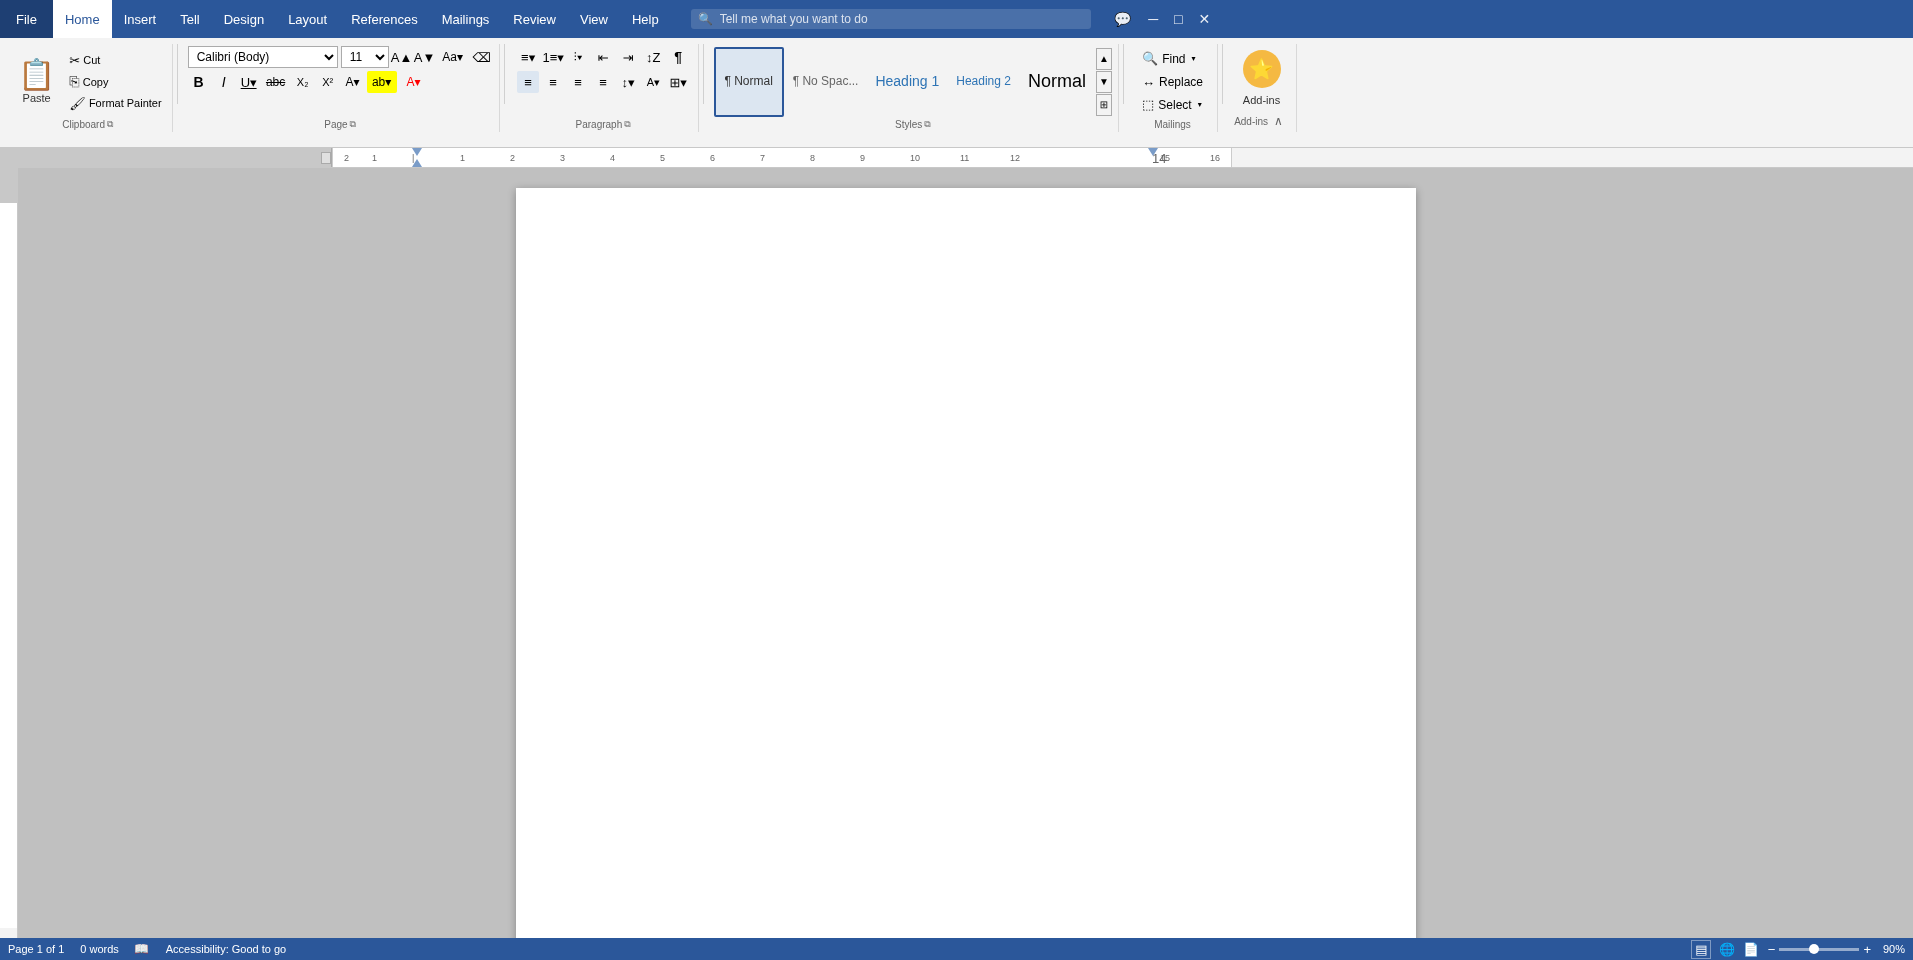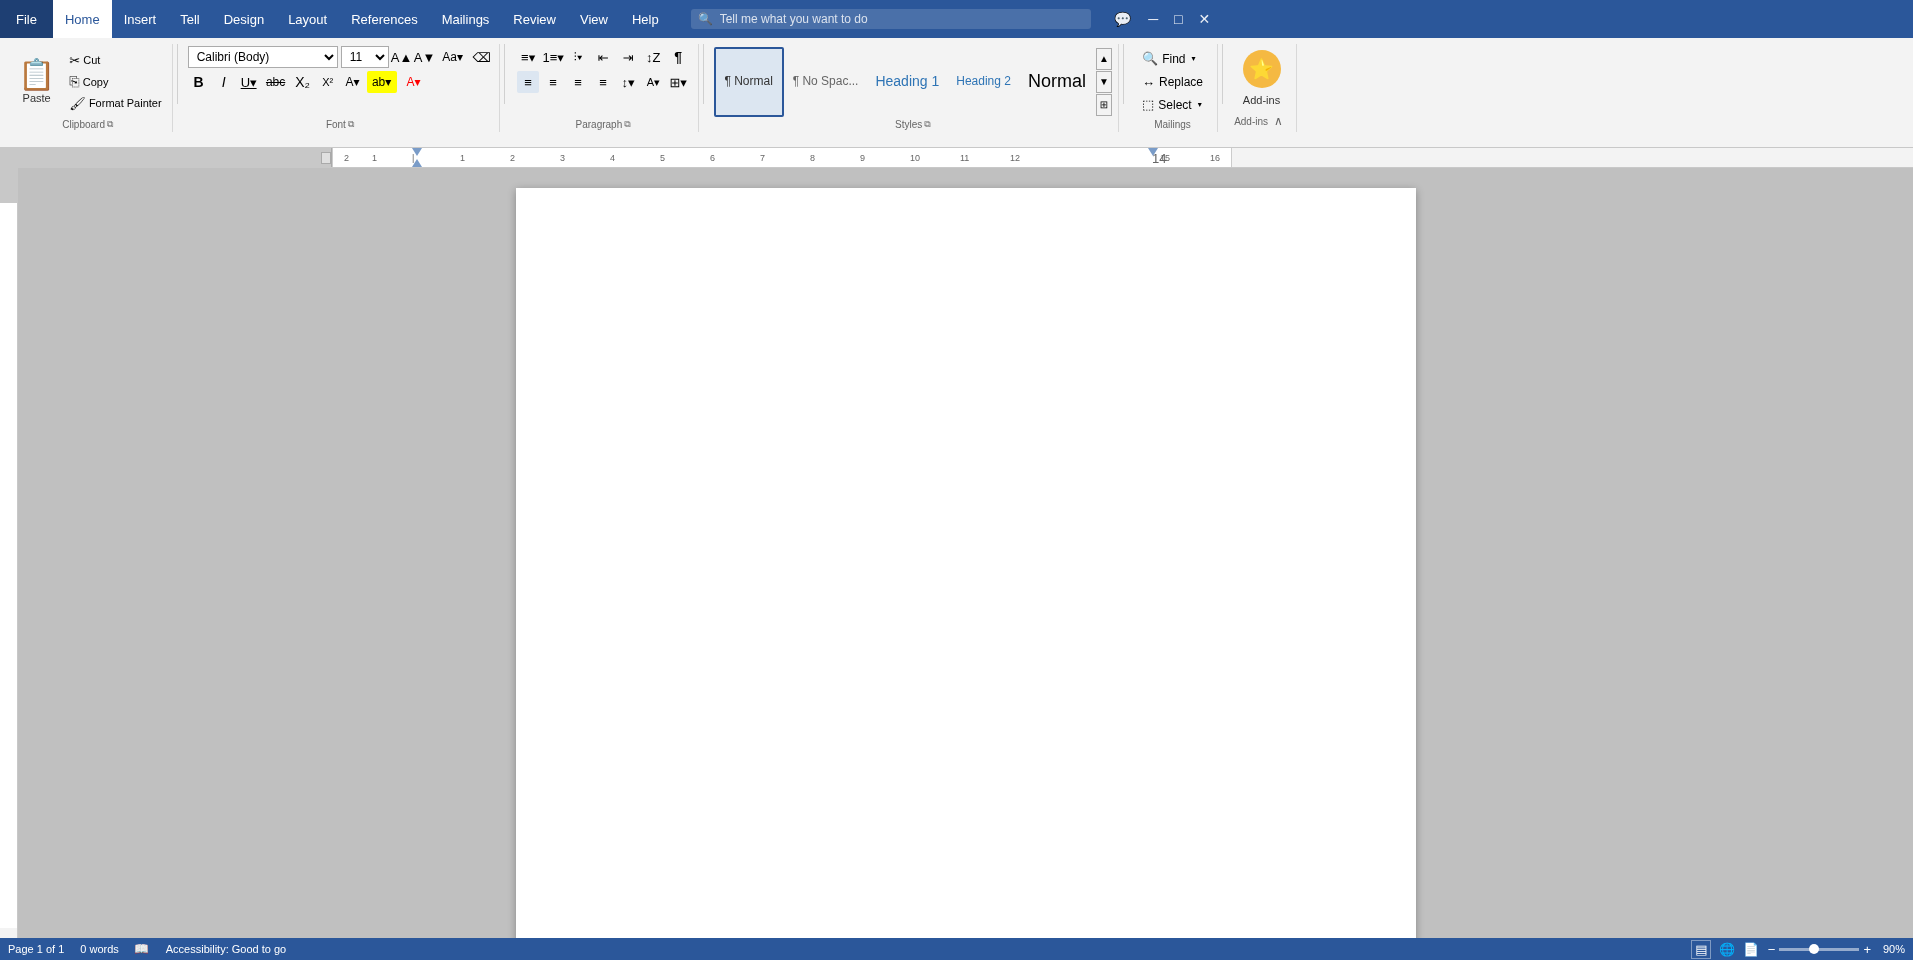--- a/index.html
+++ b/index.html
@@ -454,29 +454,29 @@
           <button class="font-size-btn" title="Decrease Font Size">A▼</button>
           <button class="format-btn" style="font-size:12px;width:30px;">Aa▾</button>
           <button class="format-btn" style="font-size:13px;">⌫</button>
         </div>
 
         <div class="font-row">
           <button class="format-btn bold" style="font-weight:bold;font-size:14px;">B</button>
           <button class="format-btn italic" style="font-style:italic;font-size:14px;">I</button>
           <button class="format-btn underline">U▾</button>
           <button class="format-btn" style="font-size:12px;text-decoration:line-through;width:26px;">abc</button>
-          <button class="format-btn" style="font-size:14px;">X₂</button>
+          <button class="format-btn" style="font-size:11px;">X₂</button>
           <button class="format-btn" style="font-size:11px;">X²</button>
           <button class="format-btn" style="font-size:12px;">A▾</button>
           <button class="format-btn" style="font-size:12px;background:yellow;width:30px;">ab▾</button>
           <button class="format-btn" style="font-size:12px;color:red;width:28px;">A▾</button>
         </div>
       </div>
       <div class="ribbon-group-label" style="display:flex;align-items:center;gap:2px;">
-        <span>Font</span>
+        <span>Page</span>
         <span style="font-size:9px;cursor:pointer;">⧉</span>
       </div>
     </div>
 
     <div class="divider"></div>
 
     <div class="ribbon-group" style="min-width:190px;">
       <div class="ribbon-group-content" style="flex-direction:column;gap:3px;align-items:flex-start;">
 
         <div class="font-row">

